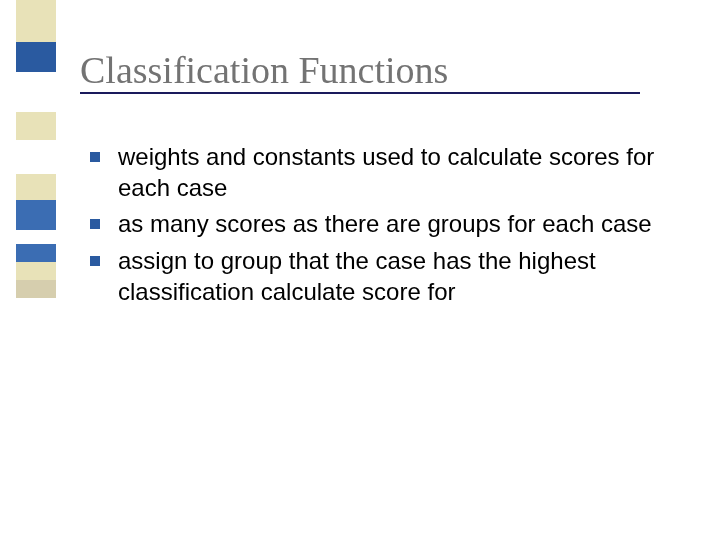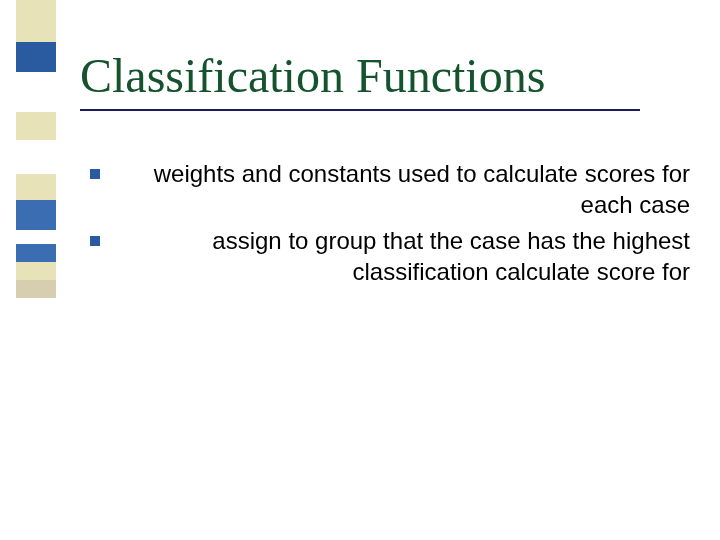--- a/index.html
+++ b/index.html
@@ -22,35 +22,33 @@
     width: 40px;
   }
   .content {
     position: absolute;
     left: 80px;
     top: 48px;
     right: 30px;
   }
   .title {
     font-family: "Times New Roman", Times, serif;
-    font-size: 48px;
-    color: #14532d;
+    font-size: 38px;
+    color: #737373;
     font-weight: 400;
-    margin-bottom: 6px;
   }
   .hr {
     height: 2px;
     background: #1a1a5c;
     width: 560px;
     margin-bottom: 48px;
   }
   .bullets {
     list-style: none;
     padding-left: 38px;
-    text-align: right;
   }
   .bullets li {
     position: relative;
     font-size: 24px;
     line-height: 1.28;
     color: #000000;
     margin-bottom: 6px;
   }
   .bullets li .sq {
     position: absolute;
@@ -82,16 +80,20 @@
 <div class="content">
   <h1 class="title">Classification Functions</h1>
   <div class="hr"></div>
   <ul class="bullets">
     <li>
       <span class="sq"></span>
       <span>weights and constants used to calculate scores for each case</span>
     </li>
     <li>
       <span class="sq"></span>
+      <span>as many scores as there are groups for each case</span>
+    </li>
+    <li>
+      <span class="sq"></span>
       <span>assign to group that the case has the highest classification calculate score for</span>
     </li>
   </ul>
 </div>
 
 </body></html>

